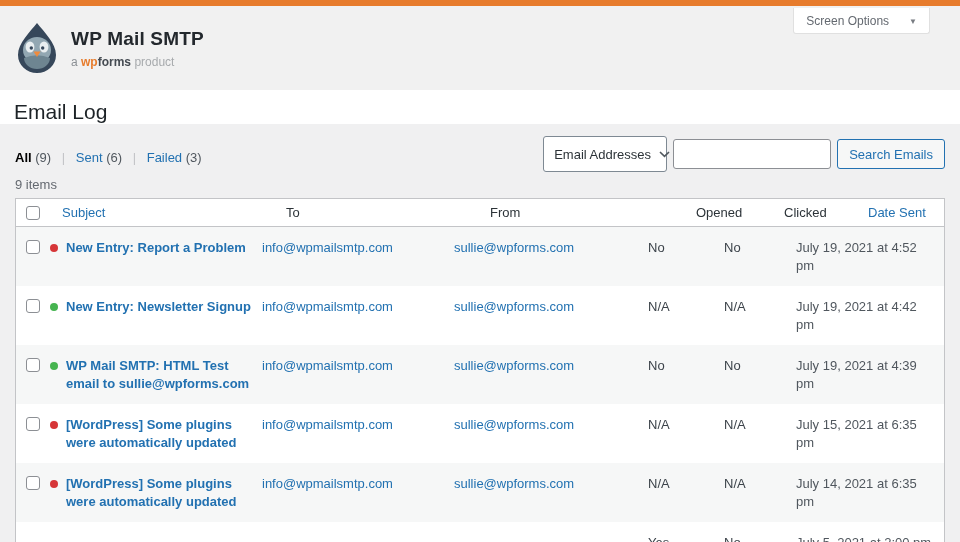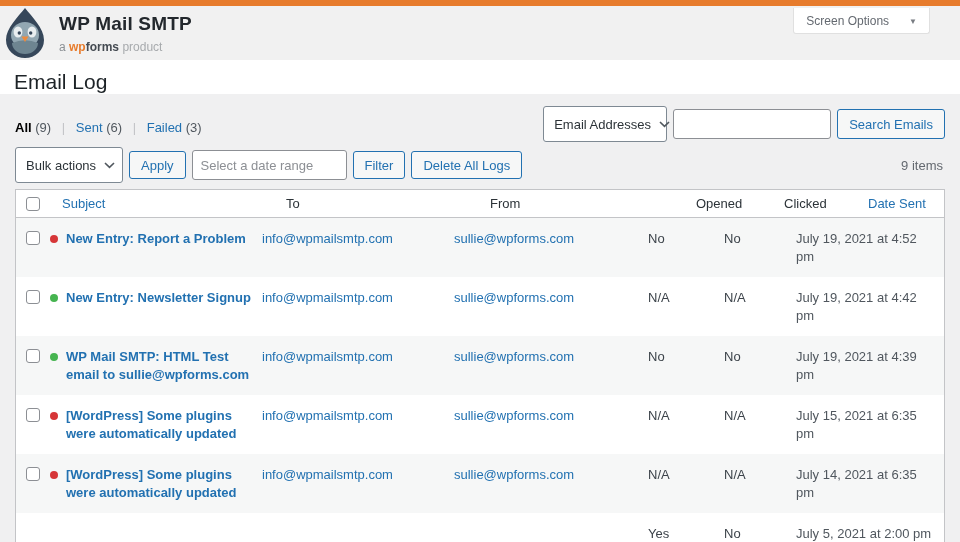--- a/index.html
+++ b/index.html
@@ -17,22 +17,22 @@
     position:absolute; top:8px; right:30px; z-index:5;
     background:#fff; border:1px solid #e0e0e0; border-top:none;
     border-radius:0 0 3px 3px; padding:6px 12px 5px;
     font-size:12px; color:#646970; display:flex; align-items:center; gap:20px;
     cursor:pointer;
   }
   .screen-options .caret { font-size:8px; color:#787c82; }
 
   
   .plugin-header {
-    height:54px; background:#f1f1f1; display:flex; align-items:center;
-    padding-left:4px;
+    height:84px; background:#f1f1f1; display:flex; align-items:center;
+    padding-left:16px;
   }
   .logo { margin-right:13px; display:flex; }
   .plugin-title { font-size:19px; font-weight:700; color:#23282d; letter-spacing:.2px; }
   .tagline { font-size:12px; color:#8b9095; margin-top:5px; }
   .tagline .brand-wp { color:#e77c2d; font-weight:700; }
   .tagline .brand-forms { color:#454b52; font-weight:700; }
   .tagline .suffix { color:#a7aaad; }
 
   
   .title-band { background:#fff; padding:10px 14px 0; }
@@ -162,34 +162,20 @@
               <path d="M1 1 l4.5 4.3 L10 1" fill="none" stroke="#50575e" stroke-width="1.6"></path>
             </svg>
         </span>
       </div>
       <input class="text search-input" value="" style="">
       <button class="btn">Search Emails</button>
     </div>
   </div>
 
   <div class="tablenav">
-    <div class="tablenav-left">
-      <div class="wpselect small" style="width:108px;">
-        <span>Bulk actions</span>
-        <span class="chev">
-          <svg width="11" height="7" viewBox="0 0 11 7">
-              <path d="M1 1 l4.5 4.3 L10 1" fill="none" stroke="#50575e" stroke-width="1.6"></path>
-            </svg>
-        </span>
-      </div>
-      <button class="btn small">Apply</button>
-      <input class="text date-input" placeholder="Select a date range" style="">
-      <button class="btn small">Filter</button>
-      <button class="btn small">Delete All Logs</button>
-    </div>
     <div class="items-count">9 items</div>
   </div>
 
   <div class="table">
     <div class="thead grid-cols">
       <div class="cb-cell">
         <input type="checkbox" style="">
       </div>
       <div class="th sortable">Subject</div>
       <div class="th">To</div>

